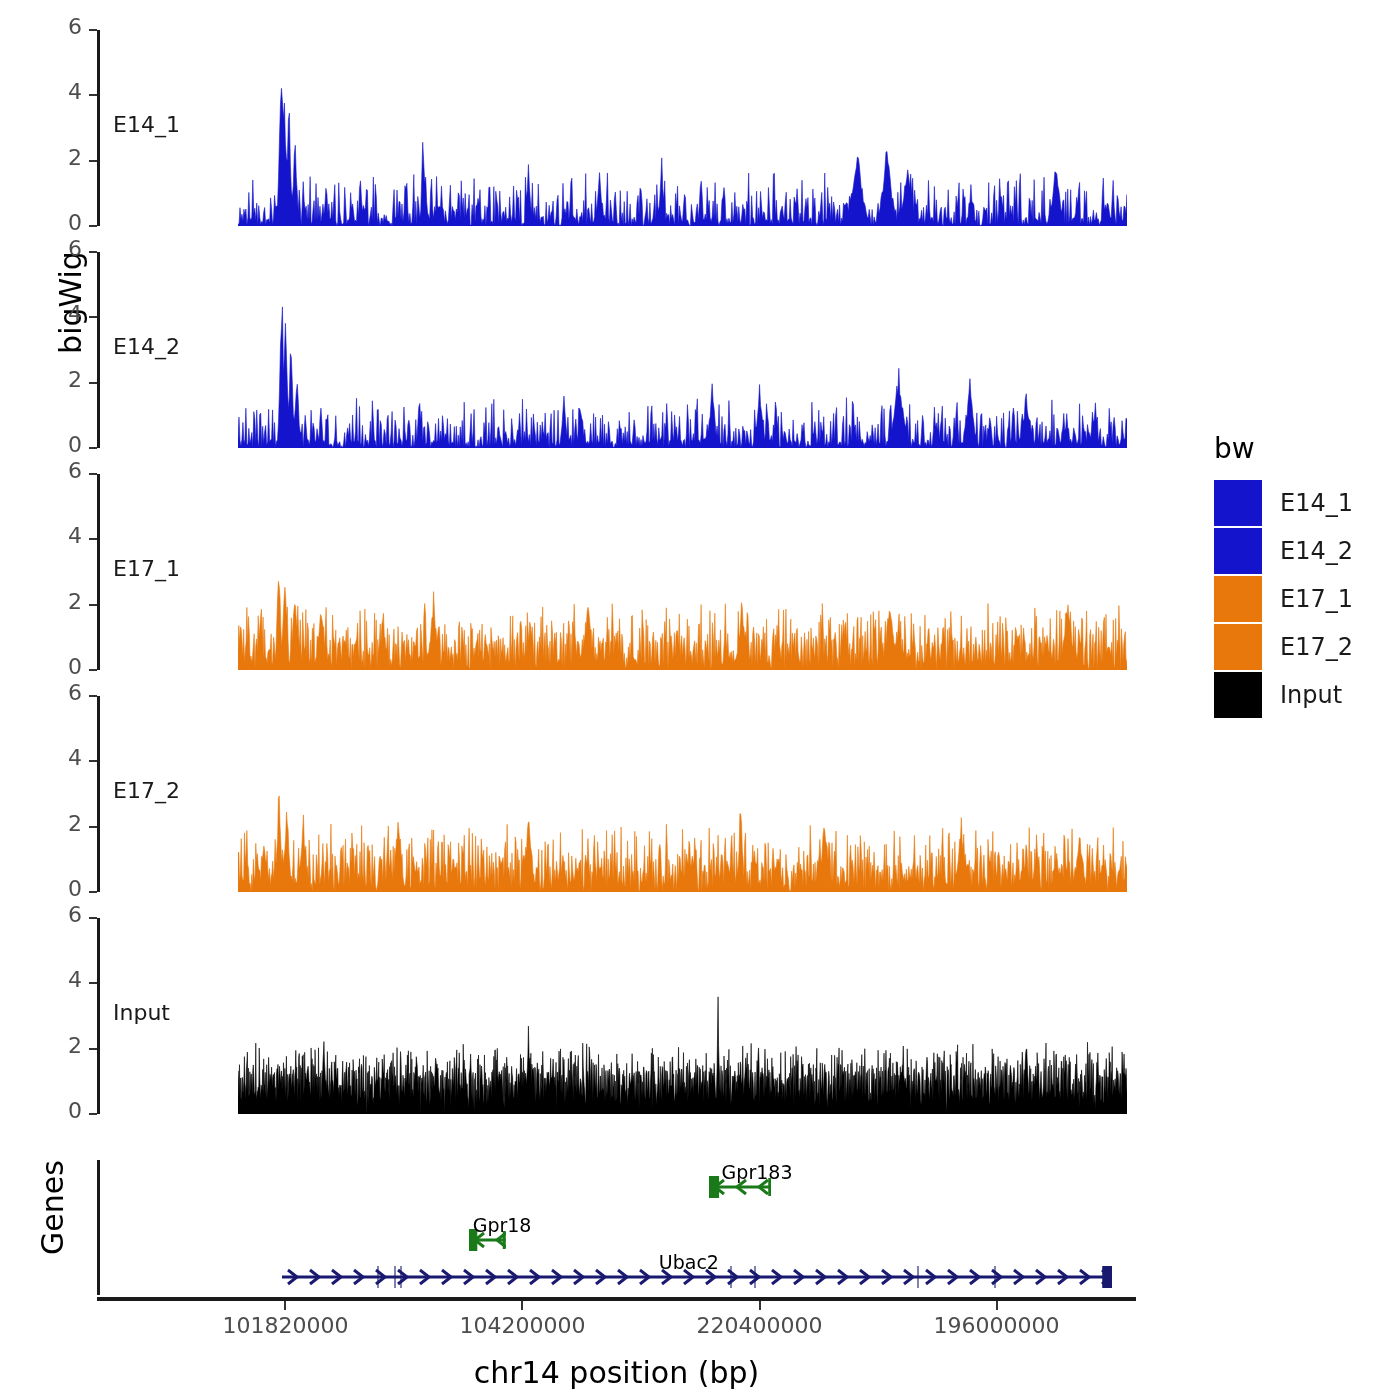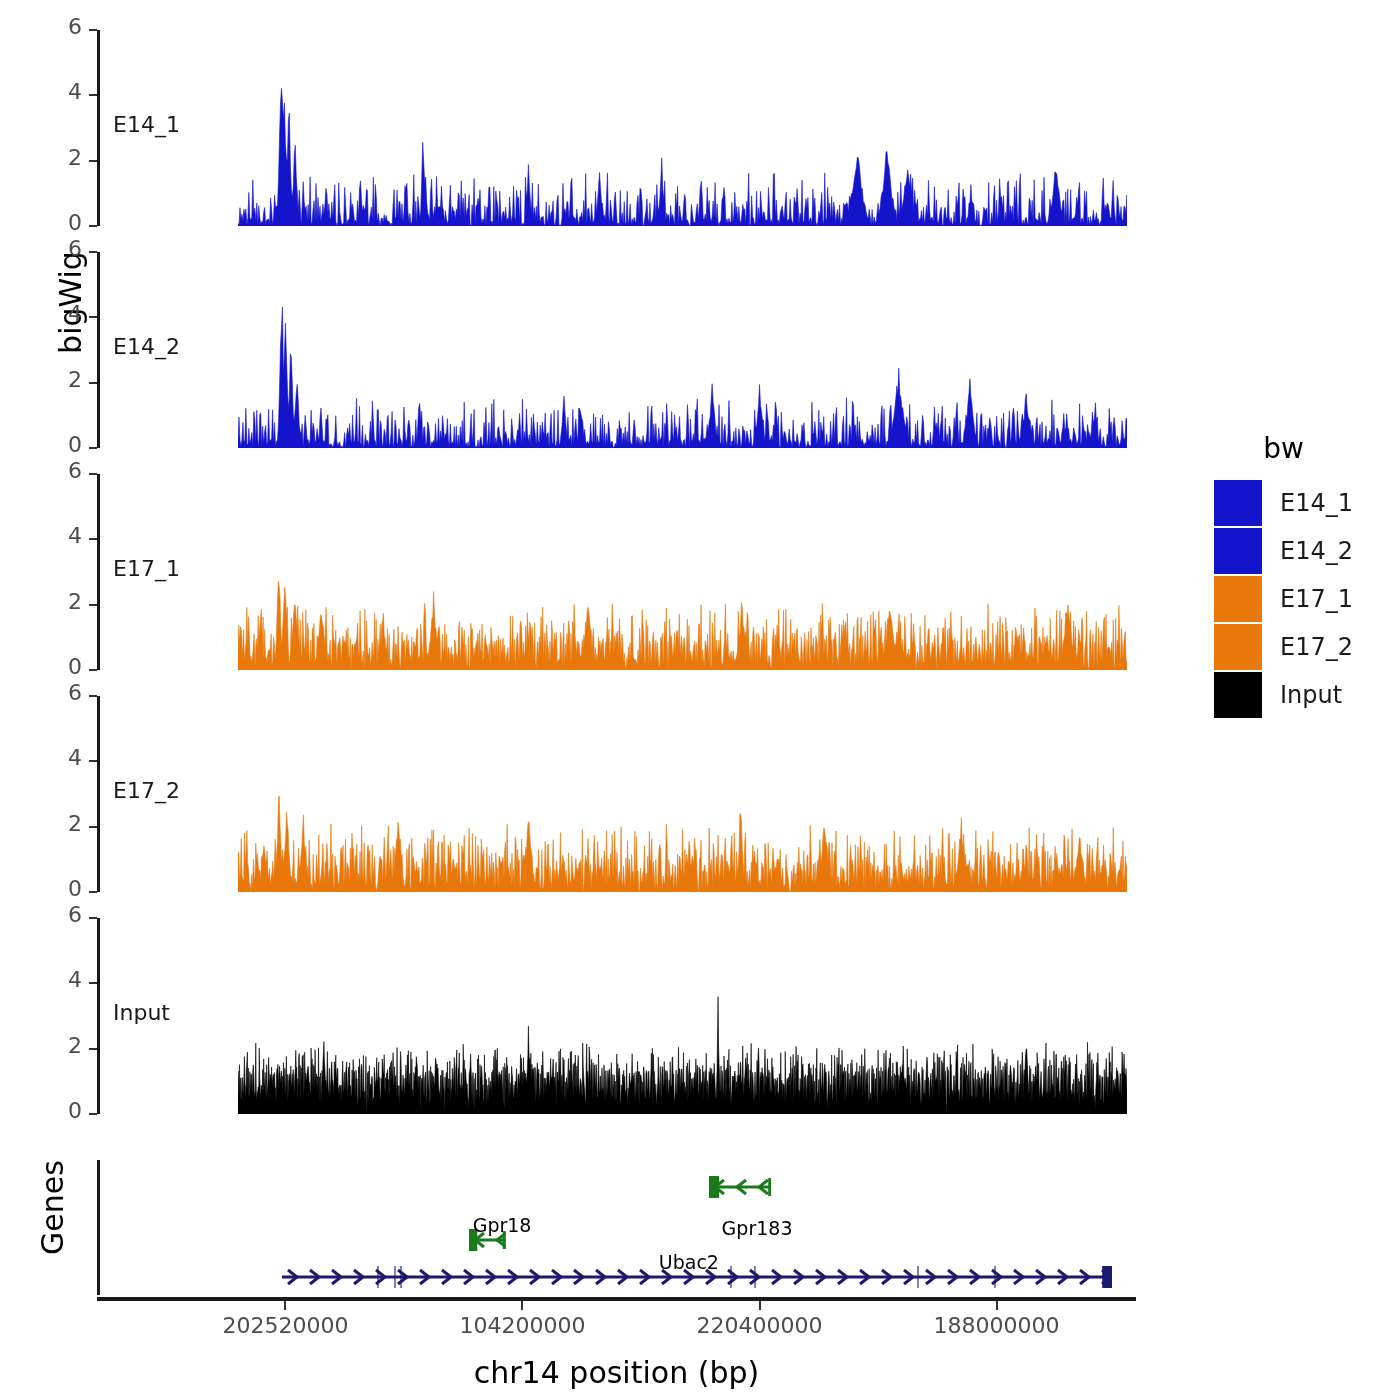--- a/index.html
+++ b/index.html
@@ -42,21 +42,21 @@
   }
   .xtickmark{position:absolute;background:#333;width:2px;height:9px;}
   .xlab{
     position:absolute;
     font-size:30px;color:#000;
     text-align:center;
     white-space:nowrap;
   }
 
   
-  .legend{position:absolute;text-align:center;}
+  .legend{position:absolute;}
   .legend-title{font-size:28px;color:#000;margin-bottom:14px;}
   .legend-row{display:flex;align-items:center;height:48px;}
   .legend-key{width:48px;height:46px;margin-right:18px;}
   .legend-label{font-size:24px;color:#1a1a1a;white-space:nowrap;}
 
   .gene-label{
     position:absolute;
     font-size:19px;color:#000;
     white-space:nowrap;
   }
@@ -151,21 +151,21 @@
       <div class="panel" style="left: 709.17px; top: 1174px; width: 62.23px; height: 26px;">
         <svg width="62.229999999999905" height="26" viewBox="0 0 62.229999999999905 26">
           <line x1="0" y1="13" x2="62.229999999999905" y2="13" stroke="#1A7A1A" stroke-width="3"></line>
           <polyline points="15,6 6,13 15,20" fill="none" stroke="#1A7A1A" stroke-width="3"></polyline>
           <polyline points="37,6 28,13 37,20" fill="none" stroke="#1A7A1A" stroke-width="3"></polyline>
           <polyline points="59,6 50,13 59,20" fill="none" stroke="#1A7A1A" stroke-width="3"></polyline>
           <rect x="0" y="2" width="10.07533333333322" height="22" fill="#1A7A1A"></rect>
           <line x1="60.729999999999905" y1="4" x2="60.729999999999905" y2="22" stroke="#1A7A1A" stroke-width="3"></line>
         </svg>
       </div>
-      <div class="gene-label" style="left: 721.616px; top: 1217px;">Gpr183</div>
+      <div class="gene-label" style="left: 721.616px; top: 1161px;">Gpr183</div>
       <div class="panel" style="left: 469.14px; top: 1227px; width: 36.7453px; height: 26px;">
         <svg width="36.74533333333335" height="26" viewBox="0 0 36.74533333333335 26">
           <line x1="0" y1="13" x2="36.74533333333335" y2="13" stroke="#1A7A1A" stroke-width="3"></line>
           <polyline points="15,6 6,13 15,20" fill="none" stroke="#1A7A1A" stroke-width="3"></polyline>
           <polyline points="37,6 28,13 37,20" fill="none" stroke="#1A7A1A" stroke-width="3"></polyline>
           <rect x="0" y="2" width="8.297333333333313" height="22" fill="#1A7A1A"></rect>
           <line x1="35.24533333333335" y1="4" x2="35.24533333333335" y2="22" stroke="#1A7A1A" stroke-width="3"></line>
         </svg>
       </div>
       <div class="gene-label" style="left: 472.696px; top: 1214px;">Gpr18</div>
@@ -219,27 +219,27 @@
       <div style="position: absolute; left: 394.464px; top: 1266px; width: 2px; height: 22px; background: rgb(25, 25, 112); opacity: 0.55;"></div>
       <div style="position: absolute; left: 400.391px; top: 1266px; width: 2px; height: 22px; background: rgb(25, 25, 112); opacity: 0.55;"></div>
       <div style="position: absolute; left: 729.913px; top: 1266px; width: 2px; height: 22px; background: rgb(25, 25, 112); opacity: 0.55;"></div>
       <div style="position: absolute; left: 753.62px; top: 1266px; width: 2px; height: 22px; background: rgb(25, 25, 112); opacity: 0.55;"></div>
       <div style="position: absolute; left: 916.603px; top: 1266px; width: 2px; height: 22px; background: rgb(25, 25, 112); opacity: 0.55;"></div>
       <div style="position: absolute; left: 993.65px; top: 1266px; width: 2px; height: 22px; background: rgb(25, 25, 112); opacity: 0.55;"></div>
     </div>
 <div id="xaxis-area">
       <div class="axisline" style="left: 97px; top: 1297px; height: 4px; width: 1039px;"></div>
       <div class="xtickmark" style="left: 284.413px; top: 1301px;"></div>
-      <div class="xtick" style="left: 155.413px; top: 1313px; width: 260px;">202520000</div>
+      <div class="xtick" style="left: 155.413px; top: 1313px; width: 260px;">101820000</div>
       <div class="xtickmark" style="left: 521.48px; top: 1301px;"></div>
       <div class="xtick" style="left: 392.48px; top: 1313px; width: 260px;">104200000</div>
       <div class="xtickmark" style="left: 758.547px; top: 1301px;"></div>
       <div class="xtick" style="left: 629.547px; top: 1313px; width: 260px;">220400000</div>
       <div class="xtickmark" style="left: 995.613px; top: 1301px;"></div>
-      <div class="xtick" style="left: 866.613px; top: 1313px; width: 260px;">188000000</div>
+      <div class="xtick" style="left: 866.613px; top: 1313px; width: 260px;">196000000</div>
       <div class="xlab" style="left: 97px; top: 1355px; width: 1039px;">chr14 position (bp)</div>
     </div>
 
 <div class="legend" style="left:1214px;top:432px;">
   <div class="legend-title">bw</div>
   <div id="legend-rows">
         <div class="legend-row">
           <span class="legend-key" style="background: rgb(20, 20, 204);"></span>
           <span class="legend-label">E14_1</span>
         </div>

